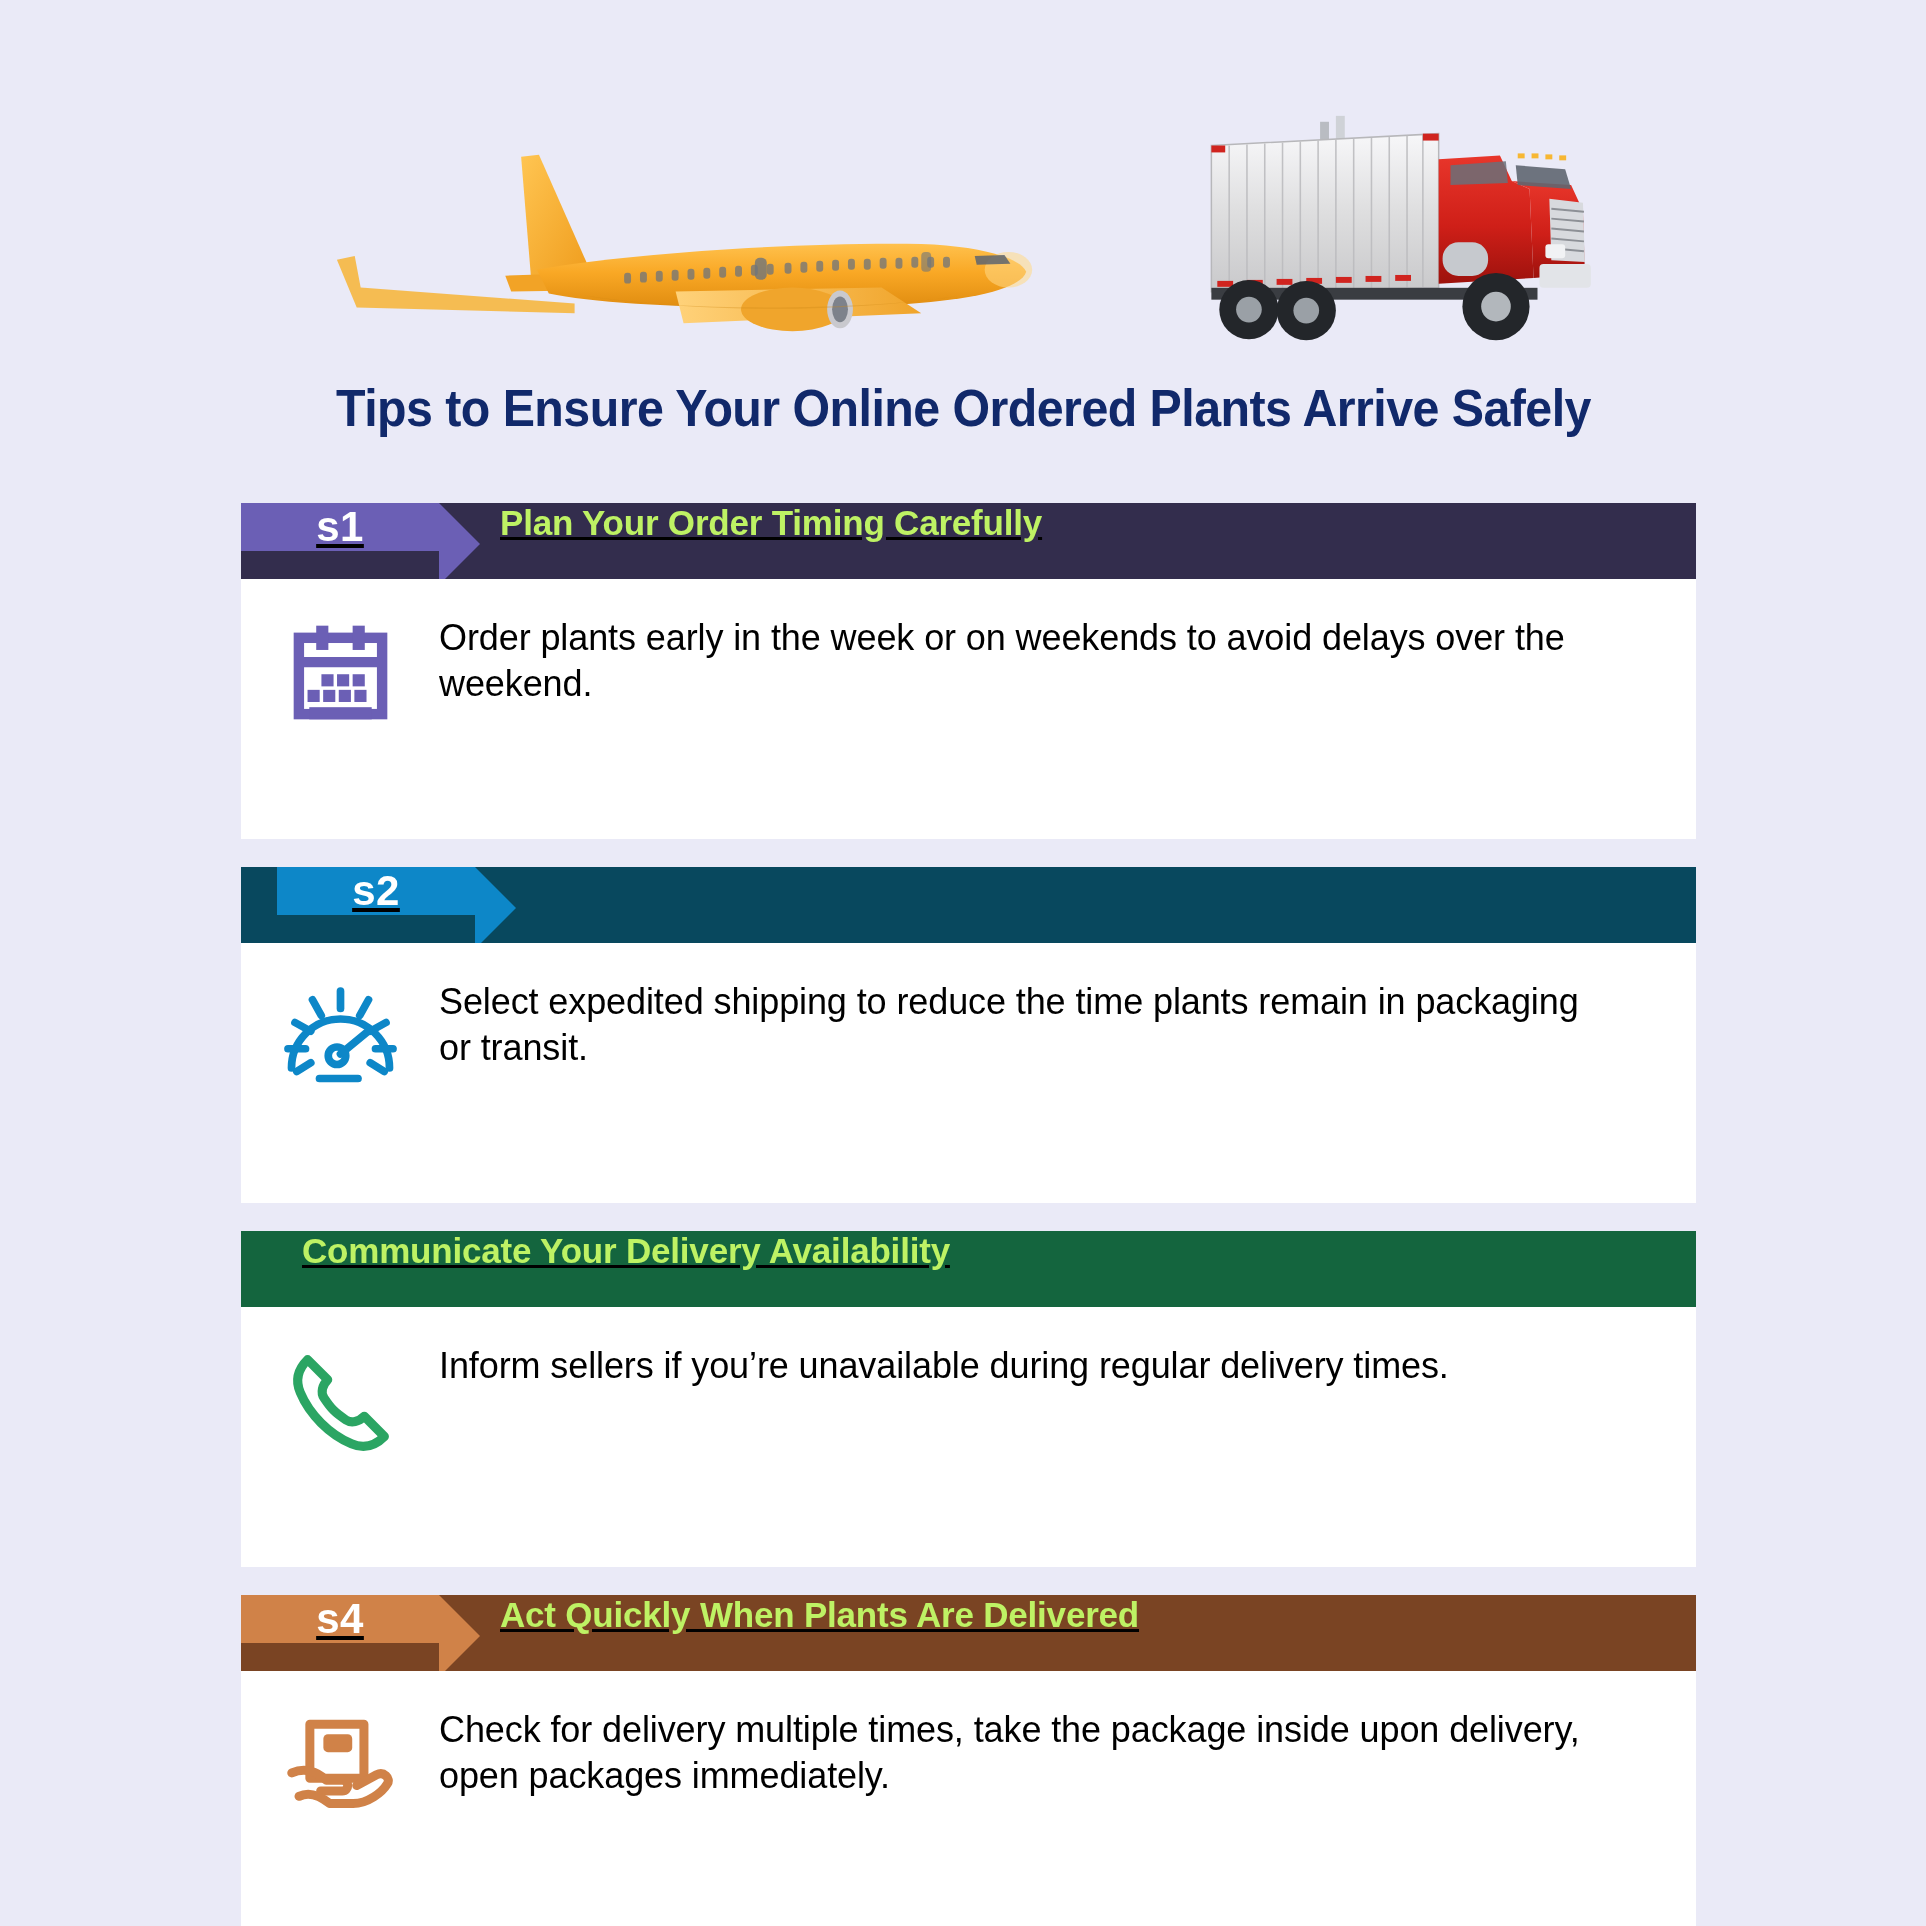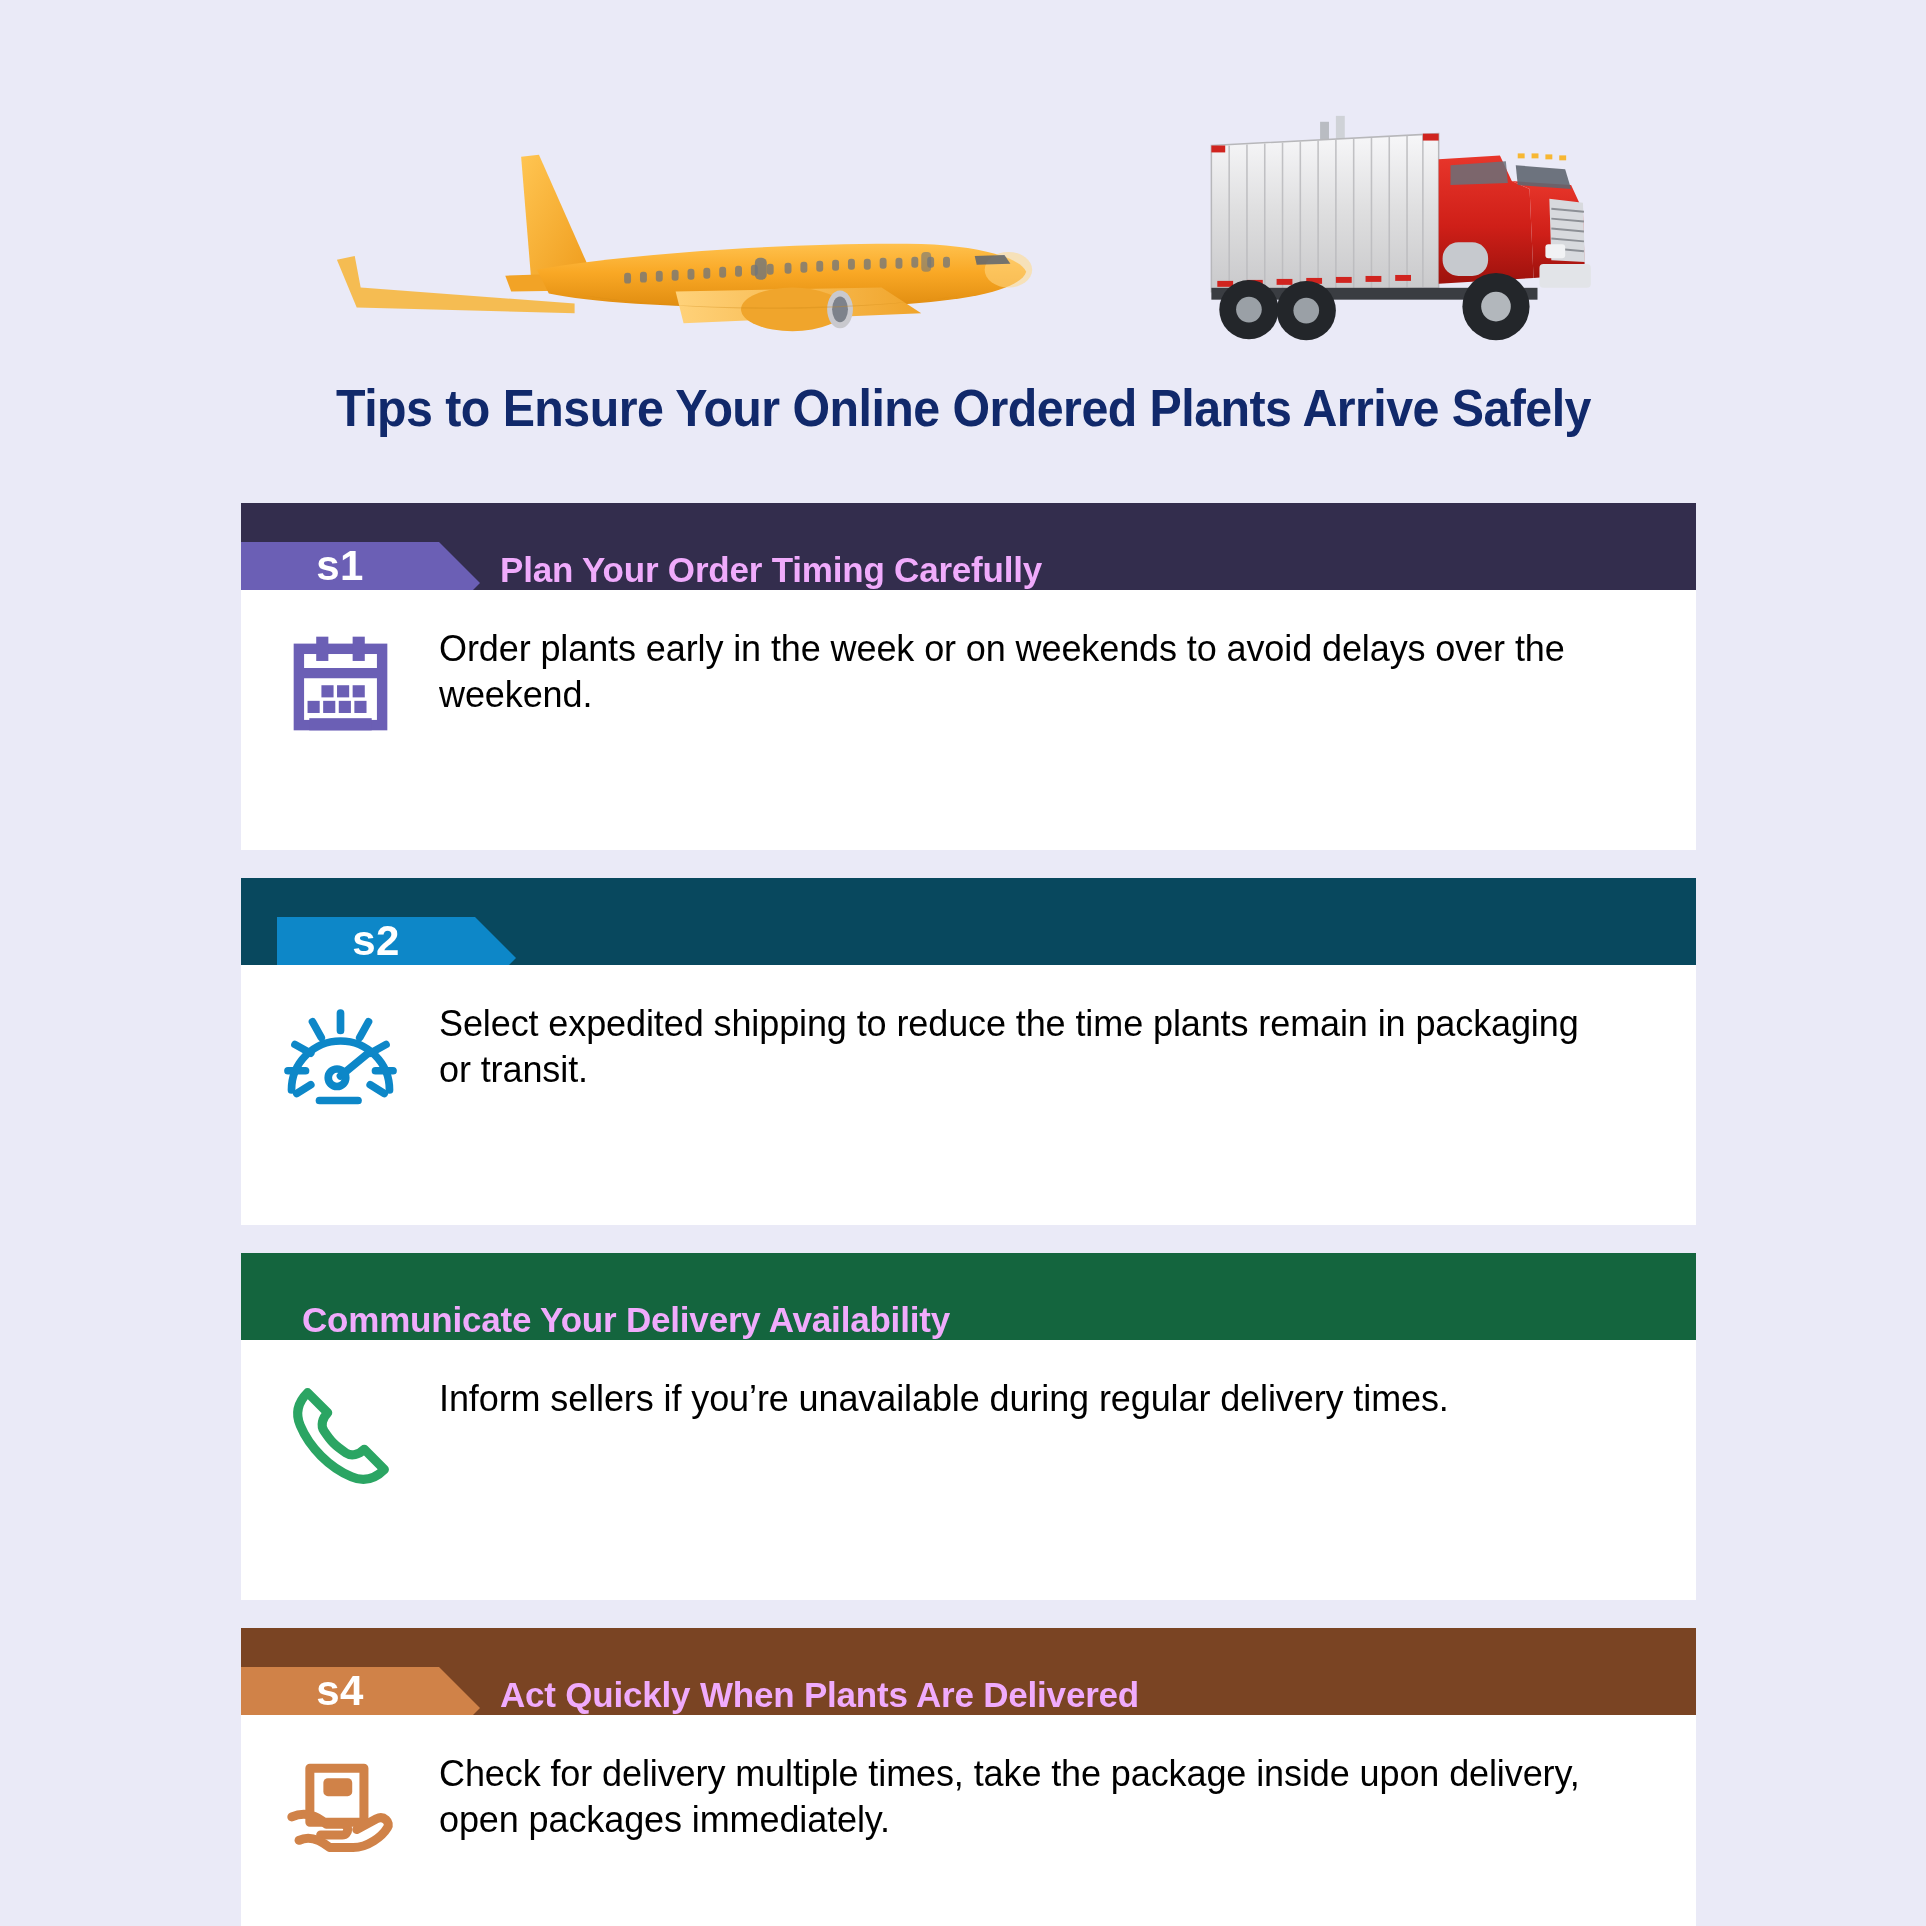--- a/index.html
+++ b/index.html
@@ -66,24 +66,25 @@
     position: relative;
     background: #ffffff;
   }
   .step-gap {
     height: 28px;
     background: #eaeaf7;
   }
 
   .banner {
     position: relative;
-    height: 87px;
+    height: 76px;
     display: flex;
-    align-items: flex-end;
+    align-items: flex-start;
     overflow: hidden;
+    text-decoration: underline;
   }
   .tab {
     position: relative;
     width: 198px;
     flex: 0 0 198px;
     display: flex;
     align-items: center;
     justify-content: center;
     color: #ffffff;
     font-size: 42px;
@@ -101,21 +102,21 @@
     height: 0;
     border-top: 41px solid transparent;
     border-bottom: 41px solid transparent;
     border-left: 41px solid currentColor;
   }
   .banner-title {
     flex: 1 1 auto;
     display: flex;
     align-items: center;
     padding-left: 61px;
-    color: #f0abfc;
+    color: #bef264;
     font-size: 35px;
     font-weight: bold;
     font-family: "Liberation Sans Narrow", "Liberation Sans", sans-serif;
     letter-spacing: -0.2px;
   }
 
   .body-row {
     display: flex;
     align-items: flex-start;
     background: #ffffff;

